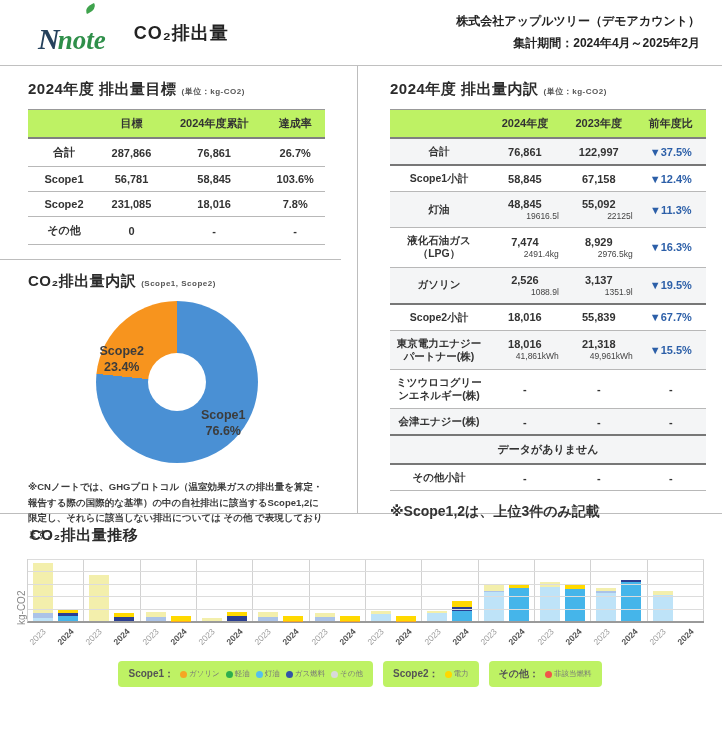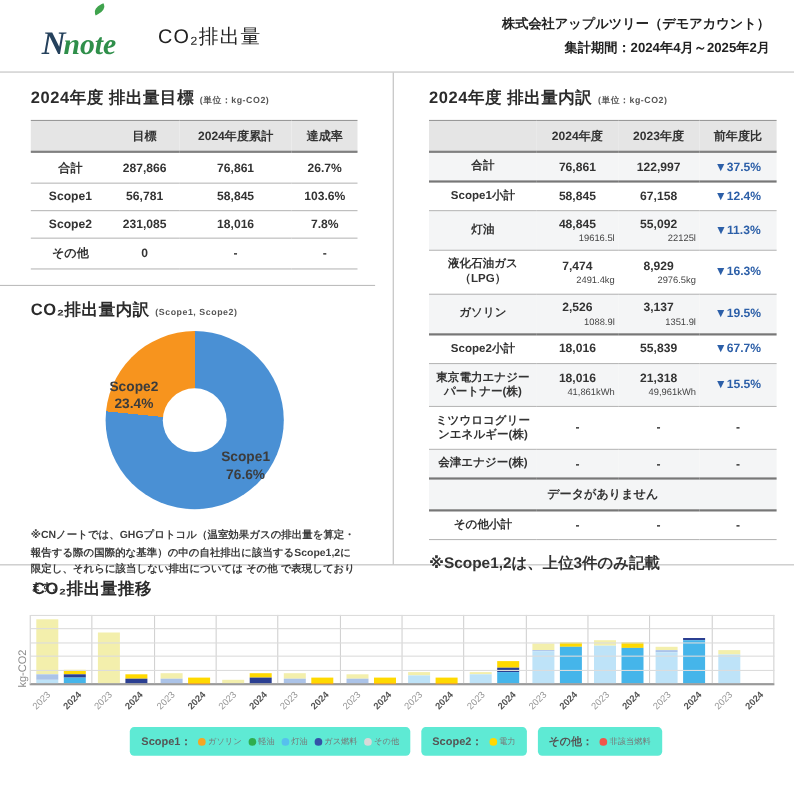--- a/index.html
+++ b/index.html
@@ -6,34 +6,34 @@
   html,body{background:#e9e9e9;}
   .page{width:722px;height:734px;background:#fff;position:relative;margin:0 auto;
         font-family:"Liberation Sans","DejaVu Sans",sans-serif;color:#333;overflow:hidden;}
   
   header{height:66px;display:flex;align-items:center;padding:0 22px;border-bottom:1px solid #c0c0c0;}
   .logo{display:flex;align-items:baseline;margin-left:16px;position:relative;}
   .logo .n{font:italic 900 30px/1 "Liberation Serif",serif;color:#25415c;letter-spacing:-2px;}
   .logo .note{font:italic 800 27px/1 "Liberation Serif",serif;color:#2f8f4a;letter-spacing:0;}
   .logo .leaf{position:absolute;right:10px;top:-6px;width:11px;height:7px;background:#3fa34d;
               border-radius:80% 0 80% 0;transform:rotate(-25deg);}
-  .page-title{font-size:18px;font-weight:normal;color:#222;margin-left:38px;letter-spacing:1px;text-align:center;}
+  .page-title{font-size:18px;font-weight:bold;color:#222;margin-left:28px;letter-spacing:1px;text-align:center;}
   .company-block{margin-left:auto;text-align:right;font-size:12px;font-weight:bold;color:#222;line-height:1.8;}
   
   .main{display:flex;height:447px;gap:16px;}
   .col-left{width:341px;padding:14px 16px 0 28px;}
   .divider-v{width:1px;background:#bdbdbd;}
   .col-right{flex:1;padding:14px 16px 0 16px;}
   .sec-title{font-size:15px;font-weight:bold;color:#2b2b2b;letter-spacing:.5px;}
   .unit{font-size:8px;font-weight:bold;color:#555;margin-left:5px;}
   
   table{width:100%;border-collapse:collapse;margin-top:10px;}
   th,td{font-size:11px;font-weight:bold;text-align:center;vertical-align:middle;
         padding:6px 3px;border-bottom:1px solid #b8b8b8;color:#333;}
-  thead th{background:#e5e5e5;border-top:1px solid #999;border-bottom:2px solid #808080;}
+  thead th{background:#bef264;border-top:1px solid #999;border-bottom:2px solid #808080;}
   .thick th,.thick td{border-bottom:2px solid #777;}
   .row-shade th,.row-shade td{background:#f4f5f6;}
   .qty{display:block;font-size:8.5px;font-weight:normal;color:#444;margin-top:1px;text-align:right;}
   .down{color:#2c5fa8;}
   .label-cell{width:98px;font-size:10.5px;line-height:1.25;}
   .nodata-cell{background:#f4f5f6;border-bottom:2px solid #777;}
   .footnote{font-size:14px;font-weight:bold;color:#333;margin-top:12px;}
   
   .divider-h{height:1px;background:#bdbdbd;margin:14px -16px 12px -28px;}
   .donut-wrap{position:relative;width:162px;height:162px;margin:10px auto 0;}
@@ -62,21 +62,21 @@
          border-right:1px solid #d2d2d2;}
   .bar{width:20px;display:flex;flex-direction:column-reverse;}
   .seg{width:100%;}
   .yearrow{display:flex;height:26px;margin-top:2px;}
   .yearrow .cell{flex:1;display:flex;justify-content:center;gap:9px;padding-top:5px;}
   .yearrow .y23{font-size:8.5px;color:#999;transform:rotate(-45deg);display:inline-block;}
   .yearrow .y24{font-size:8.5px;color:#555;font-weight:bold;transform:rotate(-45deg);display:inline-block;}
   .monthrow{display:flex;}
   .monthrow .cell{flex:1;text-align:center;font-size:10.5px;font-weight:bold;color:#444;}
   .legend-row{display:flex;justify-content:center;align-items:center;gap:10px;margin-top:10px;}
-  .lgroup{background:#5eead4;border-radius:4px;padding:6px 10px;display:flex;align-items:center;gap:6px;}
+  .lgroup{background:#bef264;border-radius:4px;padding:6px 10px;display:flex;align-items:center;gap:6px;}
   .lgroup .gname{font-size:10px;font-weight:bold;color:#555;}
   .litem{display:flex;align-items:center;gap:2px;}
   .litem .txt{font-size:7.5px;color:#777;}
   .dot{width:7px;height:7px;border-radius:50%;display:inline-block;}
 </style>
 </head>
 <body>
 
 <div class="page">
 

